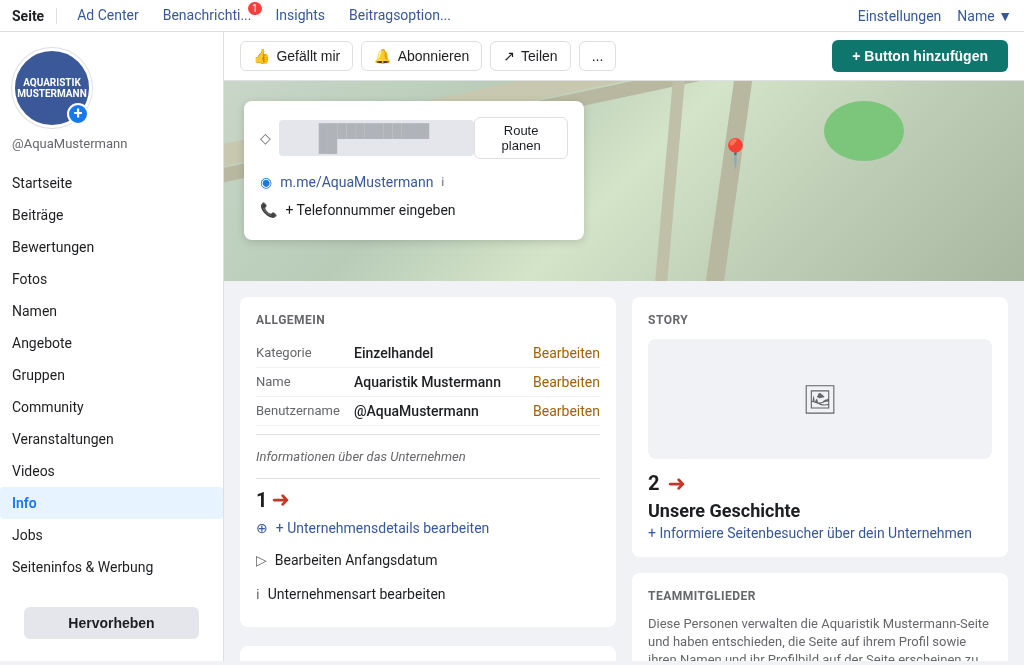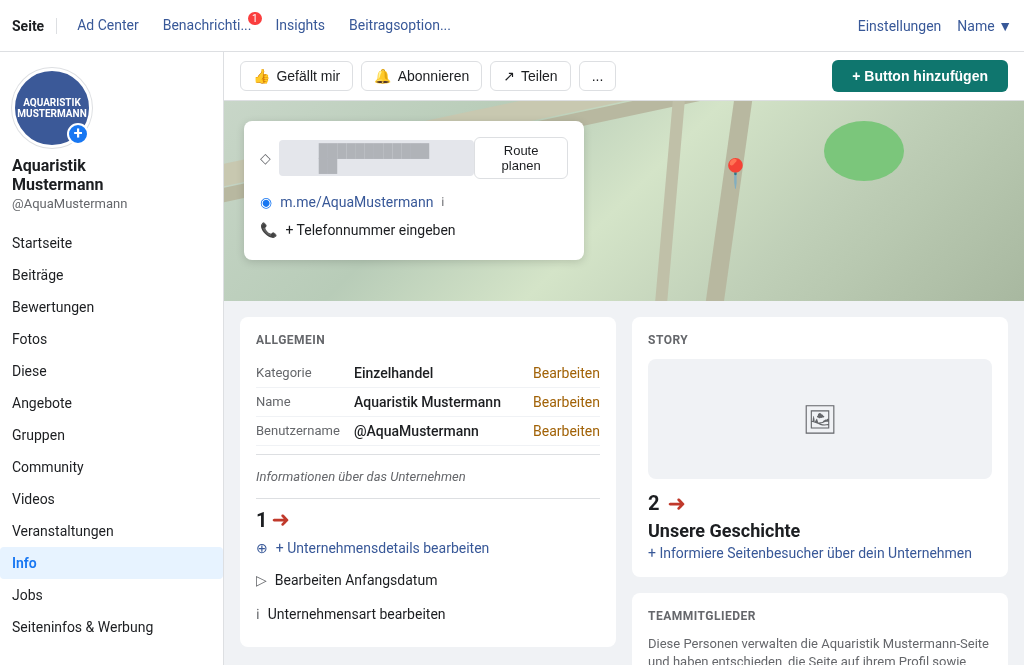--- a/index.html
+++ b/index.html
@@ -1,19 +1,19 @@
 <!DOCTYPE html>
 <html><head>
   <meta charset="utf-8">
   <style>
     * { box-sizing: border-box; margin: 0; padding: 0; }
     body { font-family: -apple-system, BlinkMacSystemFont, 'Segoe UI', Roboto, Arial, sans-serif; font-size: 14px; background: #f0f2f5; color: #1c1e21; }
 
     
-    .top-nav { display: flex; align-items: center; background: #fff; border-bottom: 1px solid #dddfe2; height: 52px; padding: 0 12px; gap: 0; }
+    .top-nav { display: flex; align-items: center; background: #fff; border-bottom: 1px solid #dddfe2; height: 32px; padding: 0 12px; gap: 0; }
     .top-nav-brand { font-weight: 700; font-size: 14px; color: #1c1e21; padding: 0 12px 0 0; border-right: 1px solid #dddfe2; margin-right: 8px; }
     .top-nav-item { padding: 0 12px; height: 36px; display: flex; align-items: center; font-size: 14px; color: #385898; cursor: pointer; border-bottom: 2px solid transparent; white-space: nowrap; }
     .top-nav-notif { position: relative; display: inline-flex; }
     .notif-badge { background: #fa3e3e; color: #fff; font-size: 10px; border-radius: 8px; padding: 1px 4px; position: absolute; top: 4px; right: 2px; }
     .top-nav-right { margin-left: auto; display: flex; align-items: center; gap: 16px; }
     .top-nav-right-item { font-size: 14px; color: #385898; cursor: pointer; }
 
     
     .layout { display: flex; height: calc(665px - 36px); overflow: hidden; }
 
@@ -81,35 +81,33 @@
 
 <div class="layout">
 
   <div class="sidebar">
     <div class="sidebar-profile">
       <div class="sidebar-avatar">
         <span style="font-size:10px;font-weight:700;color:#fff;text-align:center;line-height:1.1;">AQUARISTIK
 MUSTERMANN</span>
         <div class="sidebar-avatar-plus">+</div>
       </div>
-      <div class="sidebar-name" style="white-space:pre-line;">Aquaristik
-Mustermann</div>
       <div class="sidebar-username">@AquaMustermann</div>
     </div>
     <div class="sidebar-nav">
       <div class="sidebar-nav-item">Startseite</div>
       <div class="sidebar-nav-item">Beiträge</div>
       <div class="sidebar-nav-item">Bewertungen</div>
       <div class="sidebar-nav-item">Fotos</div>
-      <div class="sidebar-nav-item">Diese</div>
+      <div class="sidebar-nav-item">Namen</div>
       <div class="sidebar-nav-item">Angebote</div>
       <div class="sidebar-nav-item">Gruppen</div>
       <div class="sidebar-nav-item">Community</div>
+      <div class="sidebar-nav-item">Veranstaltungen</div>
       <div class="sidebar-nav-item">Videos</div>
-      <div class="sidebar-nav-item">Veranstaltungen</div>
       <div class="sidebar-nav-item active">Info</div>
       <div class="sidebar-nav-item">Jobs</div>
       <div class="sidebar-nav-item">Seiteninfos &amp; Werbung</div>
     </div>
     <div style="padding: 8px 12px;">
       <button class="sidebar-btn">Hervorheben</button>
       
     </div>
   </div>
 

